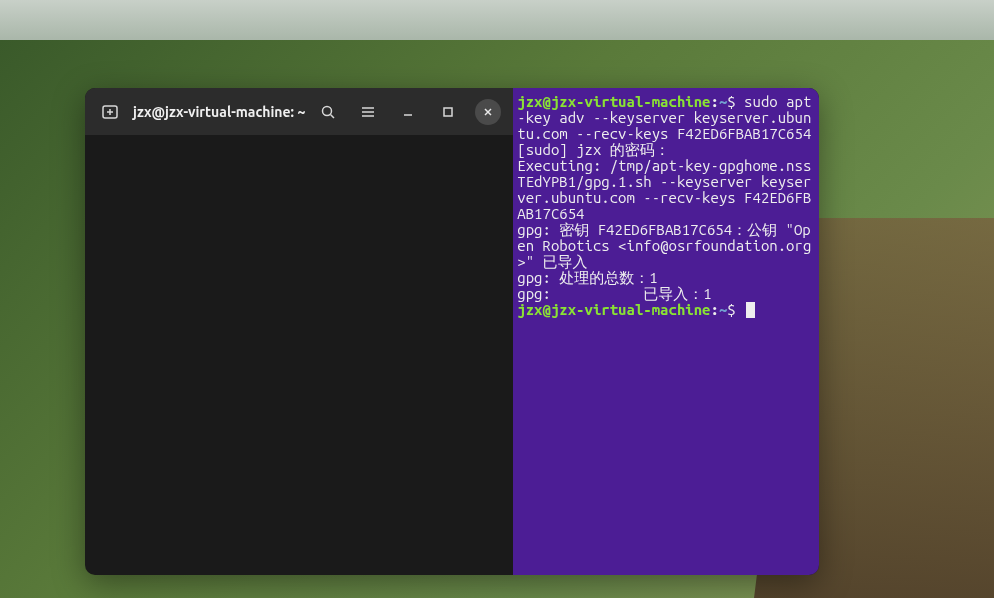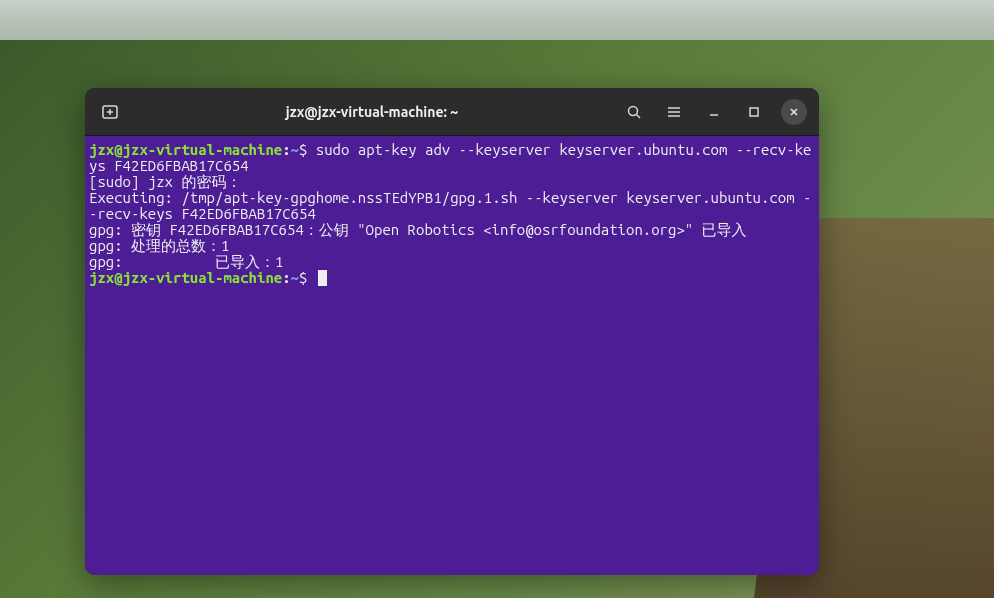--- a/index.html
+++ b/index.html
@@ -39,21 +39,21 @@
     .terminal-window {
       position: absolute;
       left: 85px;
       top: 88px;
       width: 734px;
       height: 487px;
       background: #1a1a1a;
       border-radius: 10px;
       box-shadow: 0 8px 32px rgba(0,0,0,0.4);
       display: flex;
-      flex-direction: column;
+      flex-direction: row;
       overflow: hidden;
     }
     .titlebar {
       height: 48px;
       background: #2c2c2c;
       display: flex;
       align-items: center;
       padding: 0 8px;
       gap: 6px;
       border-bottom: 1px solid #1a1a1a;

